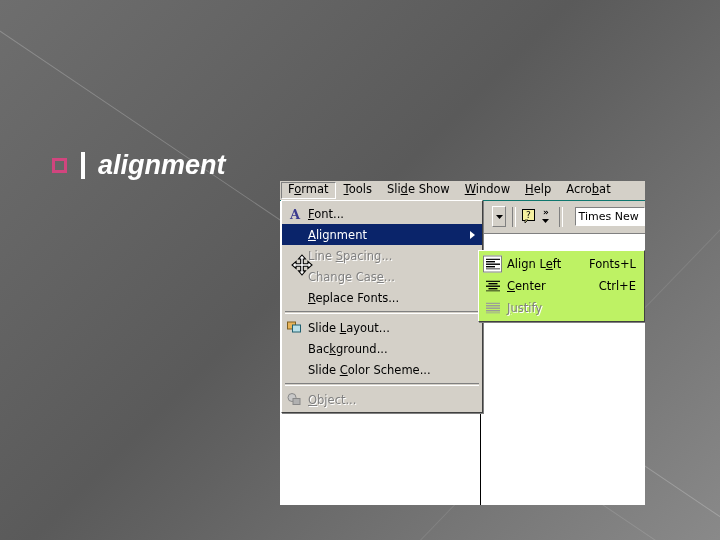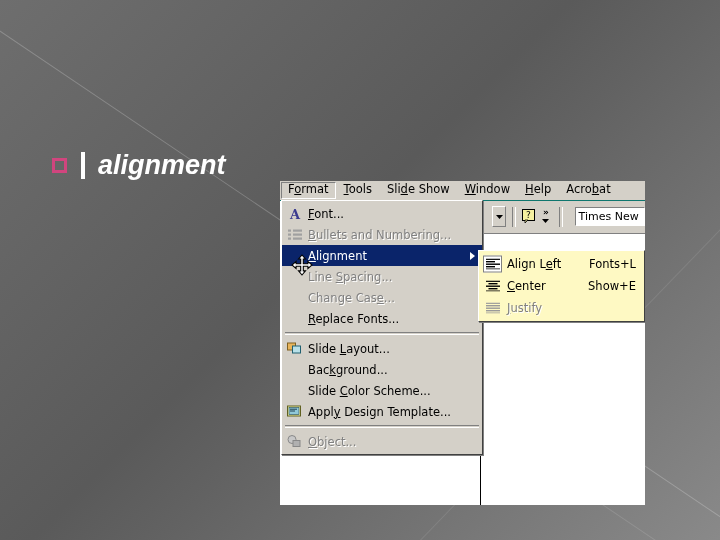--- a/index.html
+++ b/index.html
@@ -207,21 +207,21 @@
     margin: 3px 3px 3px 3px;
     border-top: 1px solid #808080;
     border-bottom: 1px solid #ffffff;
   }
 
   
   #align-submenu {
     position: absolute;
     left: 198px; top: 69px;
     width: 165px;
-    background: #fef9c3;
+    background: #bef264;
     border-left: 1px solid #ffffff;
     border-top: 1px solid #ffffff;
     border-right: 1px solid #404040;
     border-bottom: 1px solid #404040;
     box-shadow: 1px 1px 0 #808080;
     padding: 2px 0;
   }
   .sm {
     position: relative;
     height: 22px;
@@ -313,33 +313,20 @@
 
       <div class="mi">
         <span class="mi-icon">
           <svg width="14" height="14" viewBox="0 0 14 14">
             <text x="7" y="12" font-size="13" font-family="DejaVu Serif, serif" font-weight="bold" text-anchor="middle" fill="#3b3b8f">A</text>
           </svg>
         </span>
         <span><u>F</u>ont...</span>
       </div>
 
-      <div class="mi disabled">
-        <span class="mi-icon">
-          <svg width="14" height="12" viewBox="0 0 14 12">
-            <rect x="0" y="1" width="3" height="2.2" fill="#a0a0a0"></rect>
-            <rect x="5" y="1" width="9" height="2.2" fill="#a0a0a0"></rect>
-            <rect x="0" y="5" width="3" height="2.2" fill="#a0a0a0"></rect>
-            <rect x="5" y="5" width="9" height="2.2" fill="#a0a0a0"></rect>
-            <rect x="0" y="9" width="3" height="2.2" fill="#a0a0a0"></rect>
-            <rect x="5" y="9" width="9" height="2.2" fill="#a0a0a0"></rect>
-          </svg>
-        </span>
-        <span><u>B</u>ullets and Numbering...</span>
-      </div>
 
       <div class="mi selected">
         <span class="mi-icon"></span>
         <span><u>A</u>lignment</span>
         <span class="mi-arrow"></span>
       </div>
 
       <div class="mi disabled">
         <span>Line <u>S</u>pacing...</span>
       </div>
@@ -365,31 +352,20 @@
       </div>
 
       <div class="mi">
         <span>Bac<u>k</u>ground...</span>
       </div>
 
       <div class="mi">
         <span>Slide <u>C</u>olor Scheme...</span>
       </div>
 
-      <div class="mi">
-        <span class="mi-icon">
-          <svg width="15" height="14" viewBox="0 0 15 14">
-            <rect x="0.5" y="1.5" width="13" height="10" fill="#f0f0a0" stroke="#606020"></rect>
-            <rect x="2" y="3" width="10" height="7" fill="#90c8d8" stroke="#305868" stroke-width="0.7"></rect>
-            <rect x="3" y="4.2" width="7" height="1" fill="#204050"></rect>
-            <rect x="3" y="6" width="5" height="1" fill="#204050"></rect>
-          </svg>
-        </span>
-        <span>Appl<u>y</u> Design Template...</span>
-      </div>
 
       <div class="mi-sep"></div>
 
 
       <div class="mi disabled">
         <span class="mi-icon">
           <svg width="15" height="14" viewBox="0 0 15 14">
             <circle cx="5" cy="5" r="4" fill="#c8c8c8" stroke="#888"></circle>
             <rect x="6" y="6" width="7" height="6" fill="#b0b0b0" stroke="#888"></rect>
           </svg>
@@ -426,21 +402,21 @@
         <span class="sm-icon">
           <svg width="14" height="11" viewBox="0 0 14 11">
             <rect x="0" y="0" width="14" height="1.4" fill="#000"></rect>
             <rect x="2.5" y="2.5" width="9" height="1.4" fill="#000"></rect>
             <rect x="0" y="5" width="14" height="1.4" fill="#000"></rect>
             <rect x="2.5" y="7.5" width="9" height="1.4" fill="#000"></rect>
             <rect x="0" y="10" width="14" height="1.0" fill="#000"></rect>
           </svg>
         </span>
         <span><u>C</u>enter</span>
-        <span class="sm-accel">Show+E</span>
+        <span class="sm-accel">Ctrl+E</span>
       </div>
 
 
       <div class="sm disabled">
         <span class="sm-icon">
           <svg width="14" height="11" viewBox="0 0 14 11">
             <rect x="0" y="0" width="14" height="1.4" fill="#9a9a9a"></rect>
             <rect x="0" y="2.5" width="14" height="1.4" fill="#9a9a9a"></rect>
             <rect x="0" y="5" width="14" height="1.4" fill="#9a9a9a"></rect>
             <rect x="0" y="7.5" width="14" height="1.4" fill="#9a9a9a"></rect>

